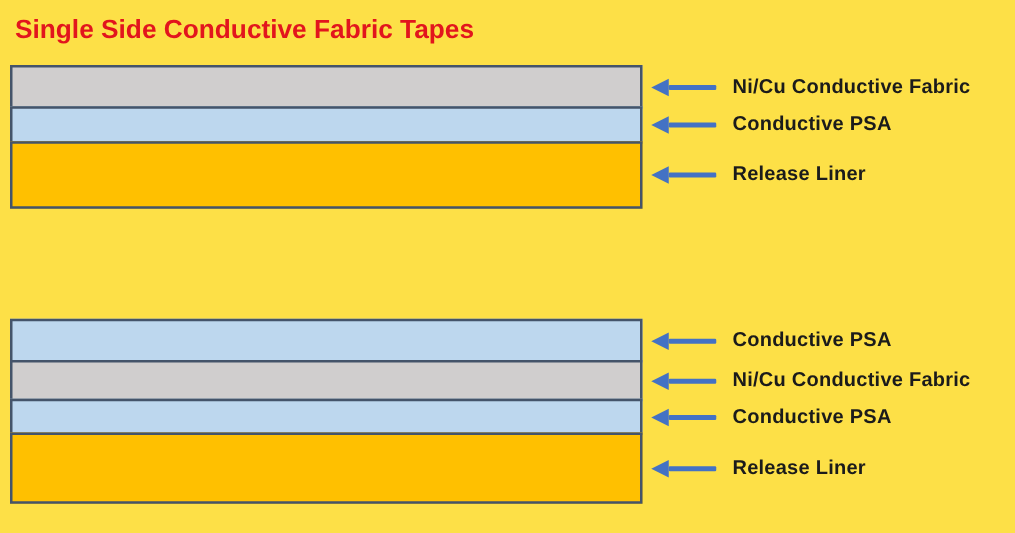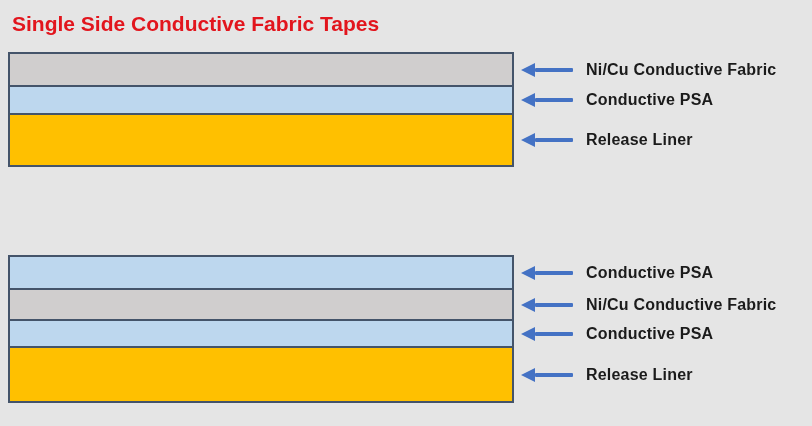--- a/index.html
+++ b/index.html
@@ -1,21 +1,21 @@
 <!DOCTYPE html>
 <html style="--title-red: #e2151d; --arrow-blue: #4472c4; --layer-border: #44546a; --label-text: #1b1b1b;"><head>
 <meta charset="utf-8">
 <style>
   html,body{margin:0;padding:0;}
   body{
     width:812px;height:426px;background:#ffffff;
     font-family:"Liberation Sans", sans-serif;
     overflow:hidden;
   }
-  .page{position:relative;width:812px;height:426px;background:#e5e5e5;}
+  .page{position:relative;width:812px;height:426px;background:#fde047;}
   .tape-section{position:absolute;left:0;right:0;}
   .section-title{
     margin:0;position:absolute;left:12px;top:0;
     font-size:21px;font-weight:700;letter-spacing:0;
     color:var(--title-red,#e2151d);white-space:nowrap;
   }
   .diagram{position:absolute;left:0;right:0;}
   .stack{position:absolute;left:8px;top:0;width:506px;}
   .layer{
     box-sizing:border-box;width:100%;

